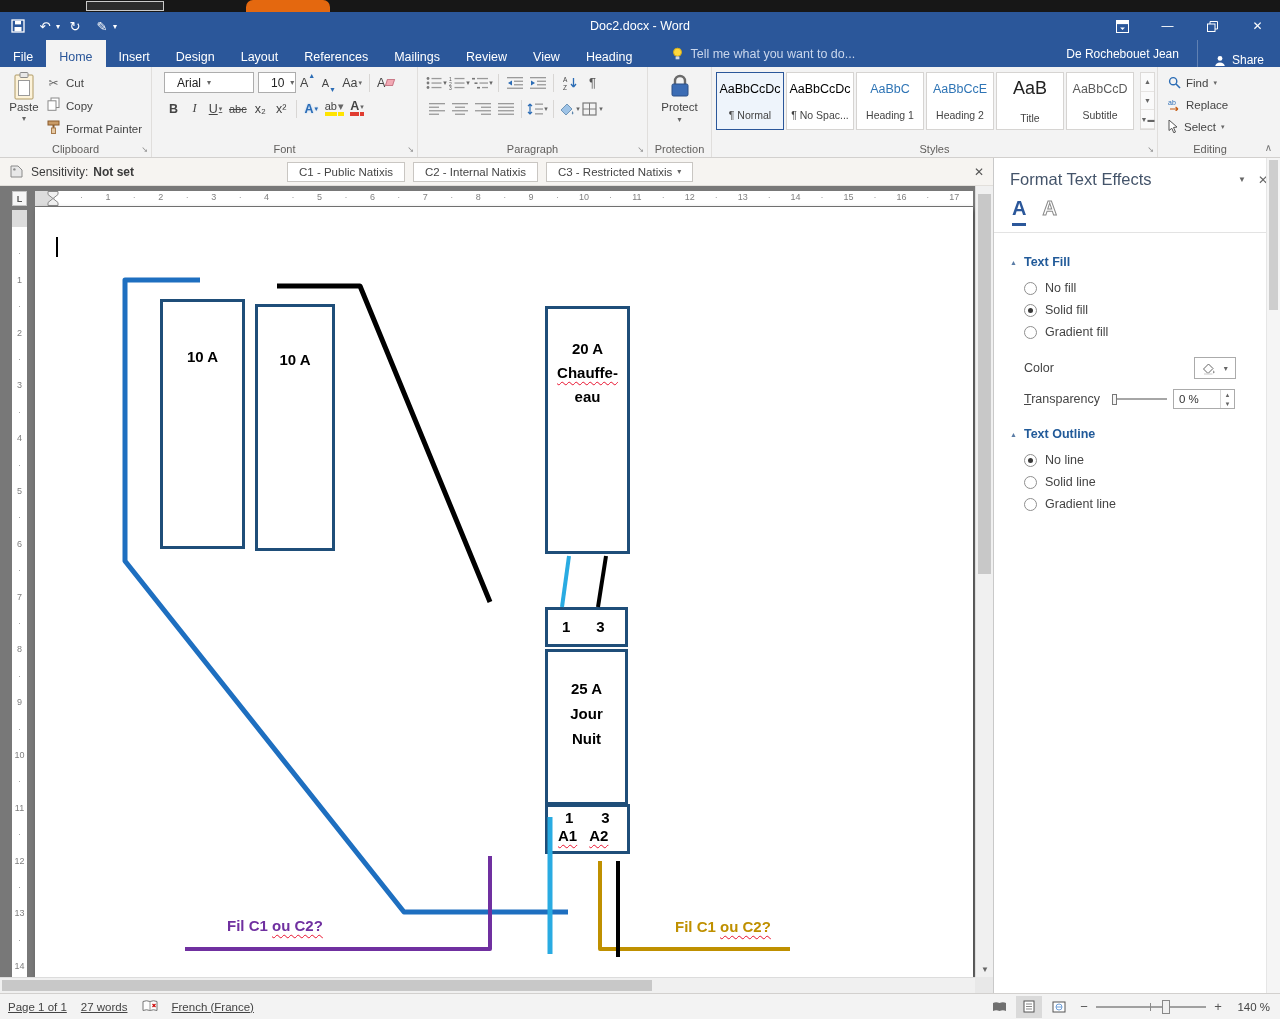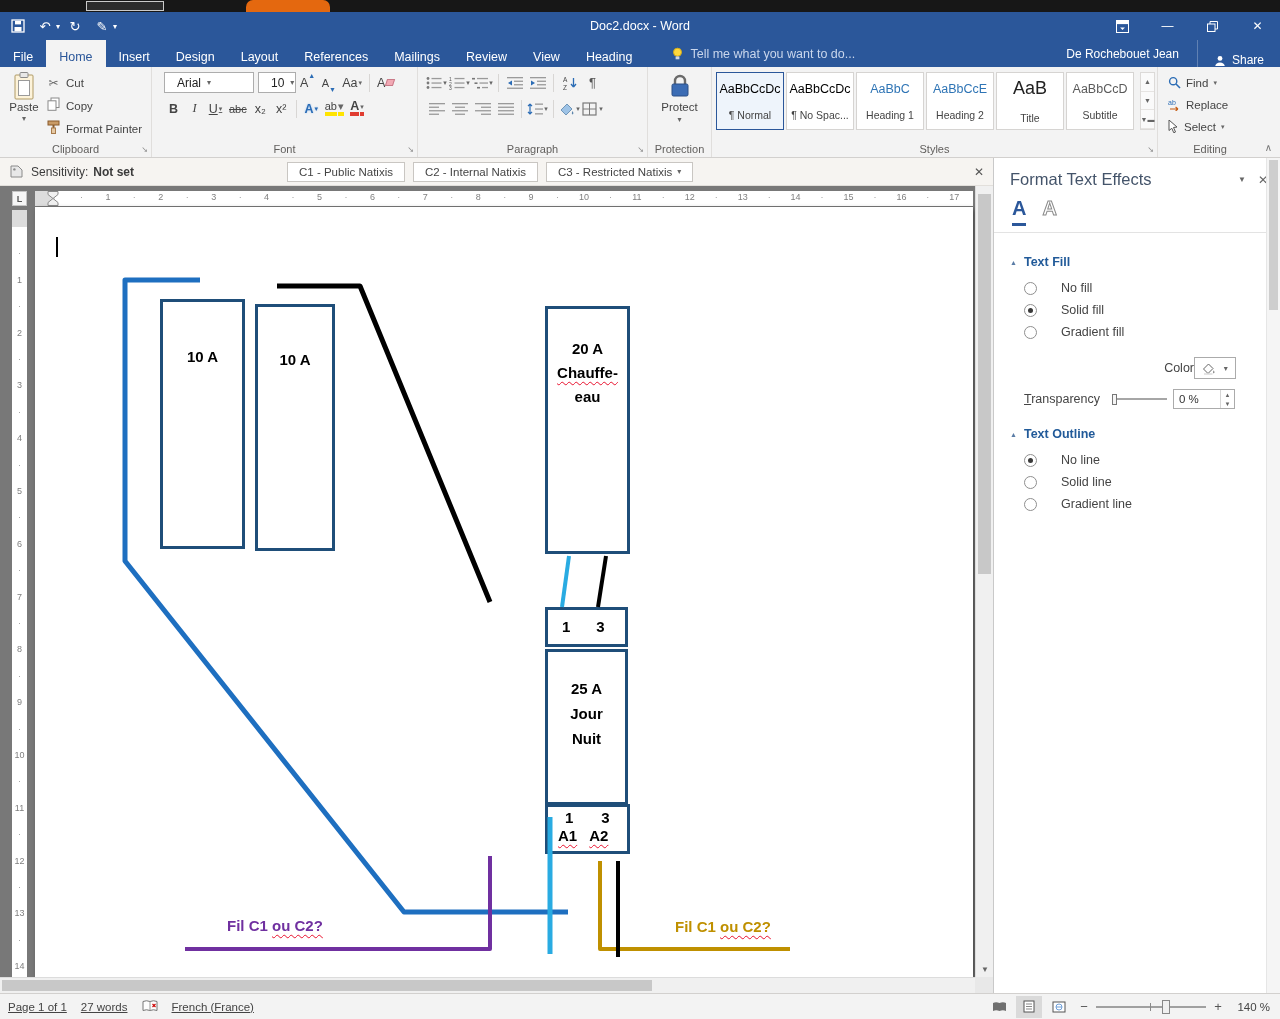--- a/index.html
+++ b/index.html
@@ -132,25 +132,25 @@
 .pane-tabs{display:flex;gap:16px;padding:8px 0 0 18px;}
 .ptab{font-size:20px;font-weight:bold;padding-bottom:3px;}
 .ptab.sel{color:#2b579a;border-bottom:3px solid #2b579a;}
 .ptab.outline{color:#fff;-webkit-text-stroke:1px #8a8a8a;border-bottom:3px solid transparent;}
 .pane-div{border-bottom:1px solid #e3e3e3;margin:6px 0 0 0;}
 .sec-head{display:flex;align-items:center;gap:7px;color:#215a99;font-weight:bold;font-size:12.5px;padding:0 0 0 16px;}
 .sec-tri{font-size:7px;color:#5a7ca6;}
 .sec1{margin-top:22px;}
 .sec2{margin-top:18px;}
 .radio-group{margin-top:8px;}
-.radio-row{display:flex;align-items:center;gap:24px;height:22px;padding-left:30px;}
+.radio-row{display:flex;align-items:center;gap:8px;height:22px;padding-left:30px;}
 .radio{width:13px;height:13px;border:1px solid #8f8f8f;border-radius:50%;background:#fff;position:relative;flex:none;}
 .radio.checked::after{content:"";position:absolute;left:3px;top:3px;width:5px;height:5px;border-radius:50%;background:#3a3a3a;}
 .color-row{display:flex;align-items:center;margin-top:14px;padding:0 44px 0 30px;}
-.color-row .lbl{flex:1;text-align:right;}
+.color-row .lbl{flex:1;}
 .color-btn{width:42px;height:22px;border:1px solid #ababab;background:#fff;display:flex;align-items:center;justify-content:space-evenly;}
 .color-btn .dd{font-size:8px;color:#666;}
 .trans-row{display:flex;align-items:center;margin-top:10px;padding:0 44px 0 30px;gap:6px;}
 .trans-row .lbl{width:82px;display:block;}
 .ul-first::first-letter{text-decoration:underline;}
 .tslider{width:55px;height:14px;position:relative;flex:none;}
 .tslider .track{position:absolute;left:0;right:0;top:6px;height:2px;background:#a6a6a6;}
 .tslider .handle{position:absolute;left:0;top:2px;width:5px;height:11px;background:#f5f5f5;border:1px solid #777;}
 .spin{width:62px;height:20px;border:1px solid #ababab;background:#fff;display:flex;align-items:center;flex:none;}
 .spin .val{flex:1;font-size:11.5px;padding-left:5px;color:#333;}

